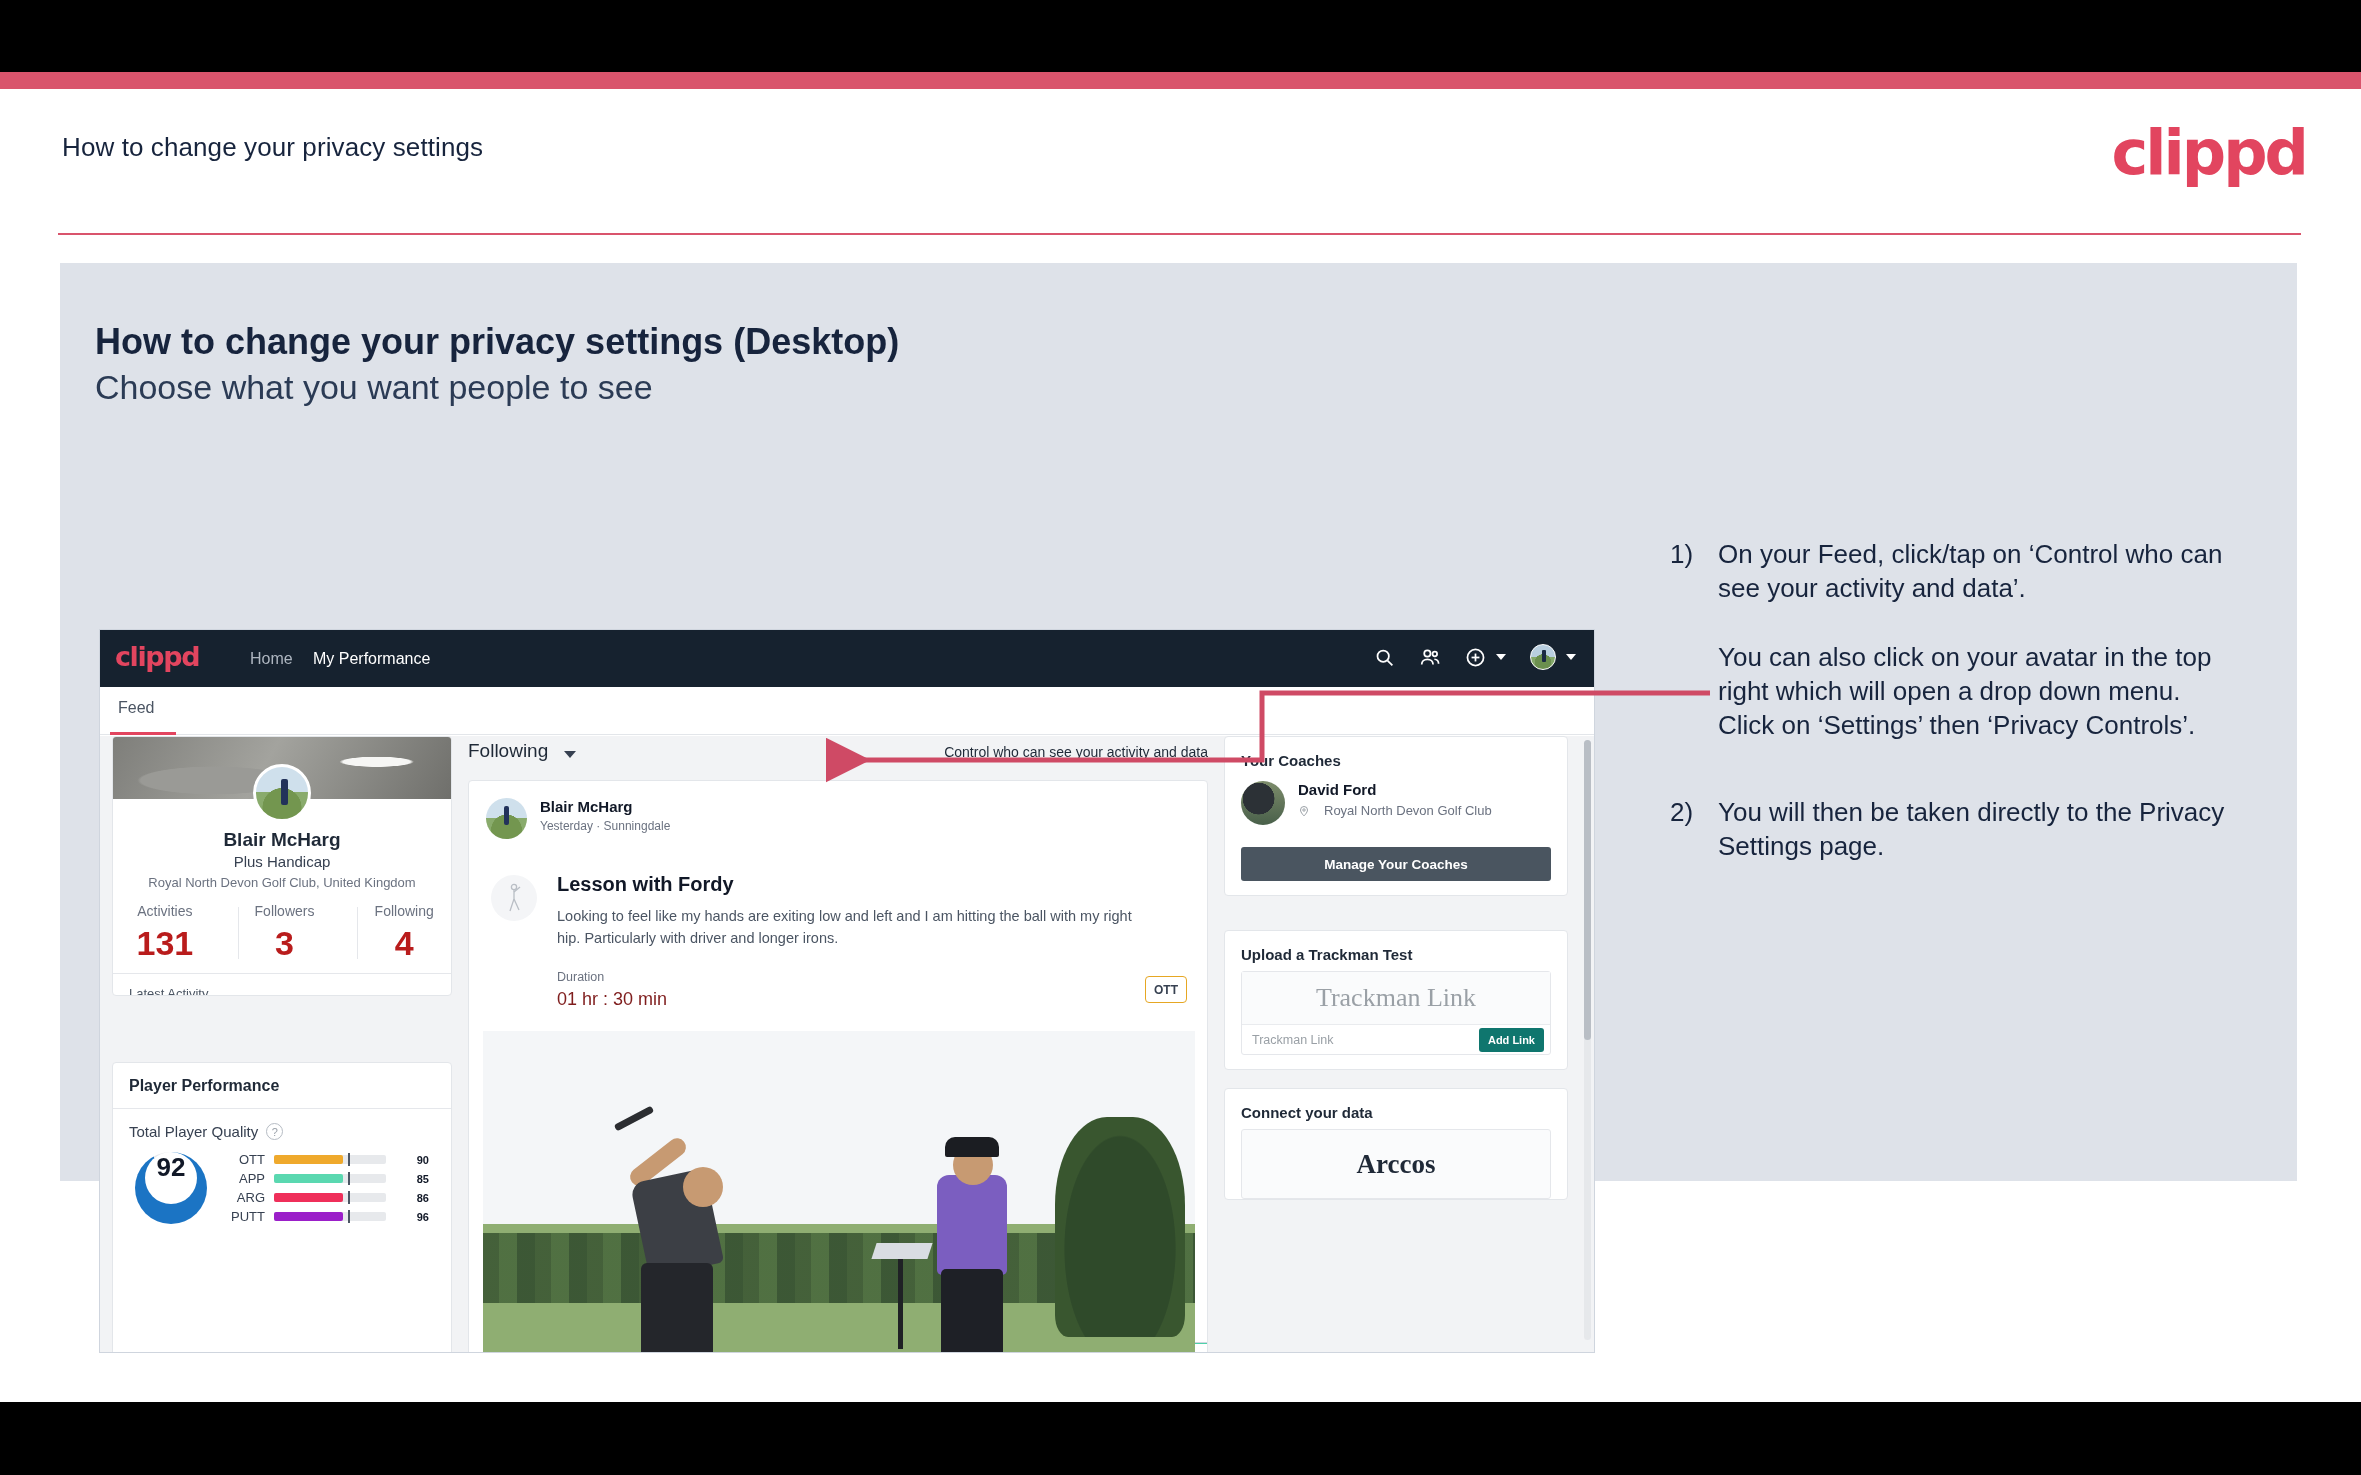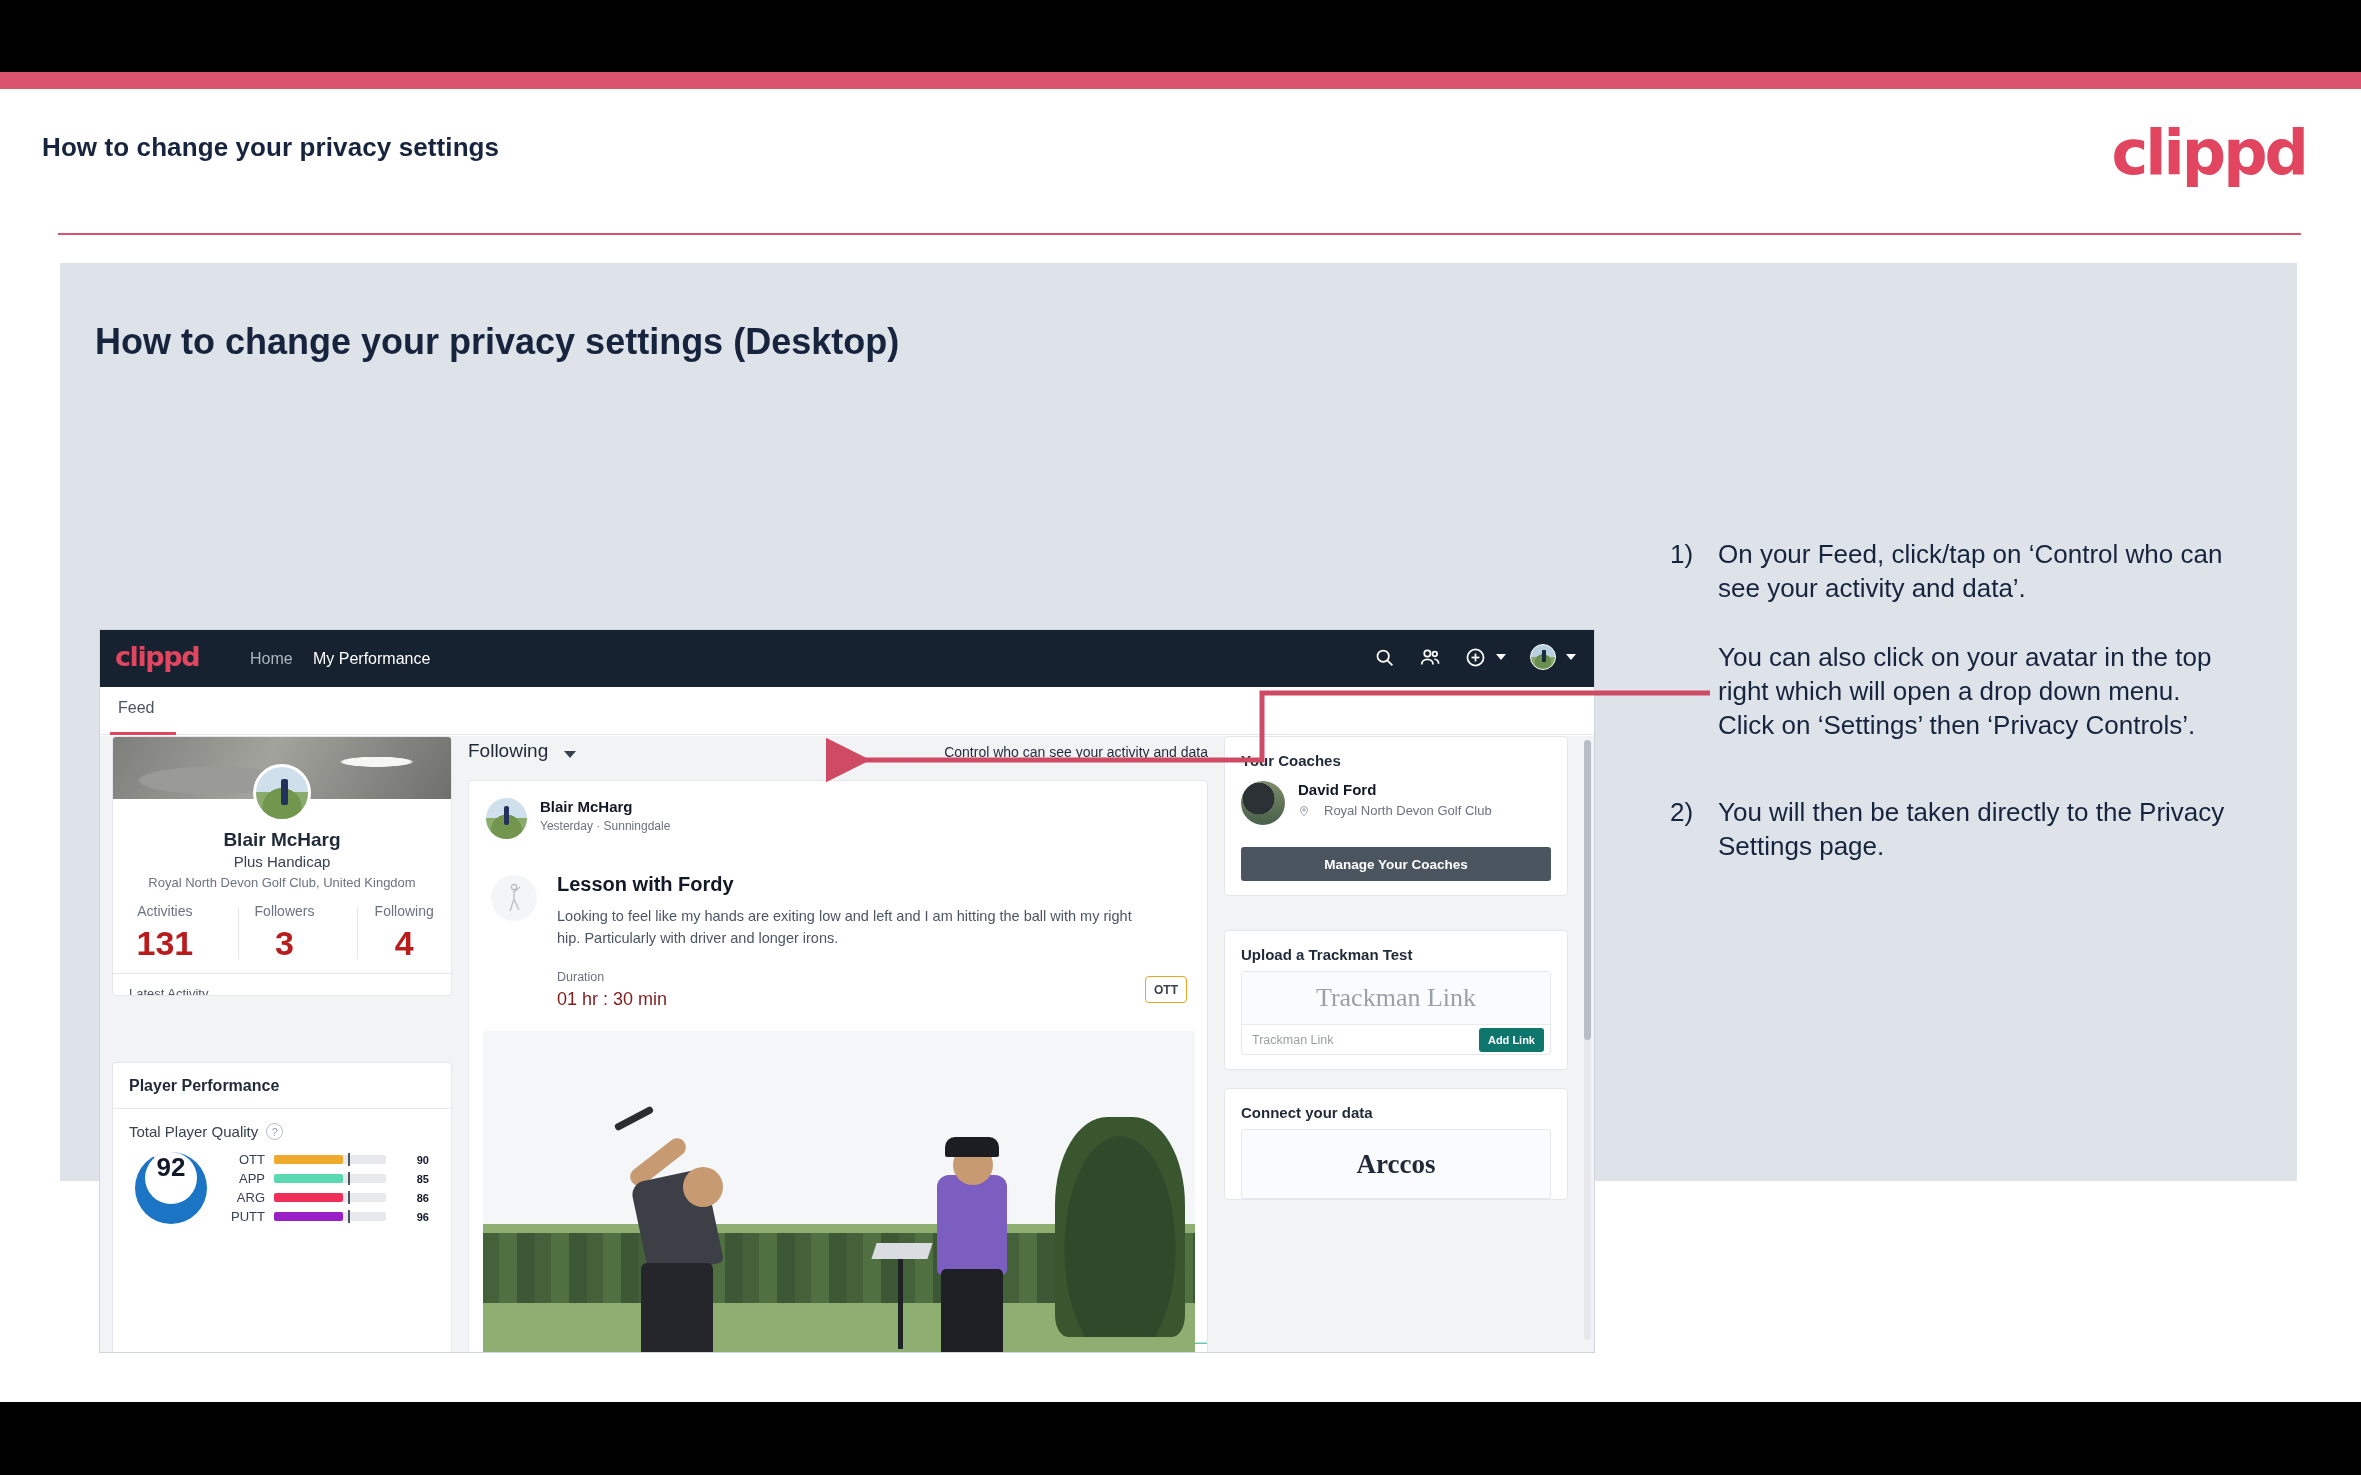--- a/index.html
+++ b/index.html
@@ -17,22 +17,22 @@
   .bar-bottom-black { position:absolute; left:0; top:1402px; width:2361px; height:73px; background:#000; }
 
   
   .slide {
     position:absolute; left:0; top:89px; width:2361px; height:1313px;
     background:#ffffff;
   }
 
   
   .slide-kicker {
-    position:absolute; left:42px; top:43px;
-    font-size:26px; font-weight:700; color:#17243d; letter-spacing:0.1px;
+    position:absolute; left:62px; top:43px;
+    font-size:26px; font-weight:400; color:#17243d; letter-spacing:0.1px;
   }
   .brand-logo {
     position:absolute; right:55px; top:33px;
     font-size:62px; font-weight:800; color:#e2455f;
     letter-spacing:-3px; line-height:1; font-family:"DejaVu Sans", sans-serif;
   }
   .header-rule {
     position:absolute; left:58px; top:144px; width:2243px; height:2px;
     background:#d9546c;
   }
@@ -263,20 +263,21 @@
 
 <div class="slide">
 
   <div class="slide-kicker">How to change your privacy settings</div>
   <div class="brand-logo">clippd</div>
   <div class="header-rule"></div>
 
   <div class="panel">
 
     <div class="panel-title">How to change your privacy settings (Desktop)</div>
+    <div class="panel-sub">Choose what you want people to see</div>
 
     <div class="app">
 
       <div class="app-nav">
         <div class="logo">clippd</div>
         <div class="navlink home">Home</div>
         <div class="navlink perf">My Performance</div>
         <div class="nav-icons">
           <span>
             <svg width="21" height="21" viewBox="0 0 24 24" fill="none" stroke="#ffffff" stroke-width="2">

